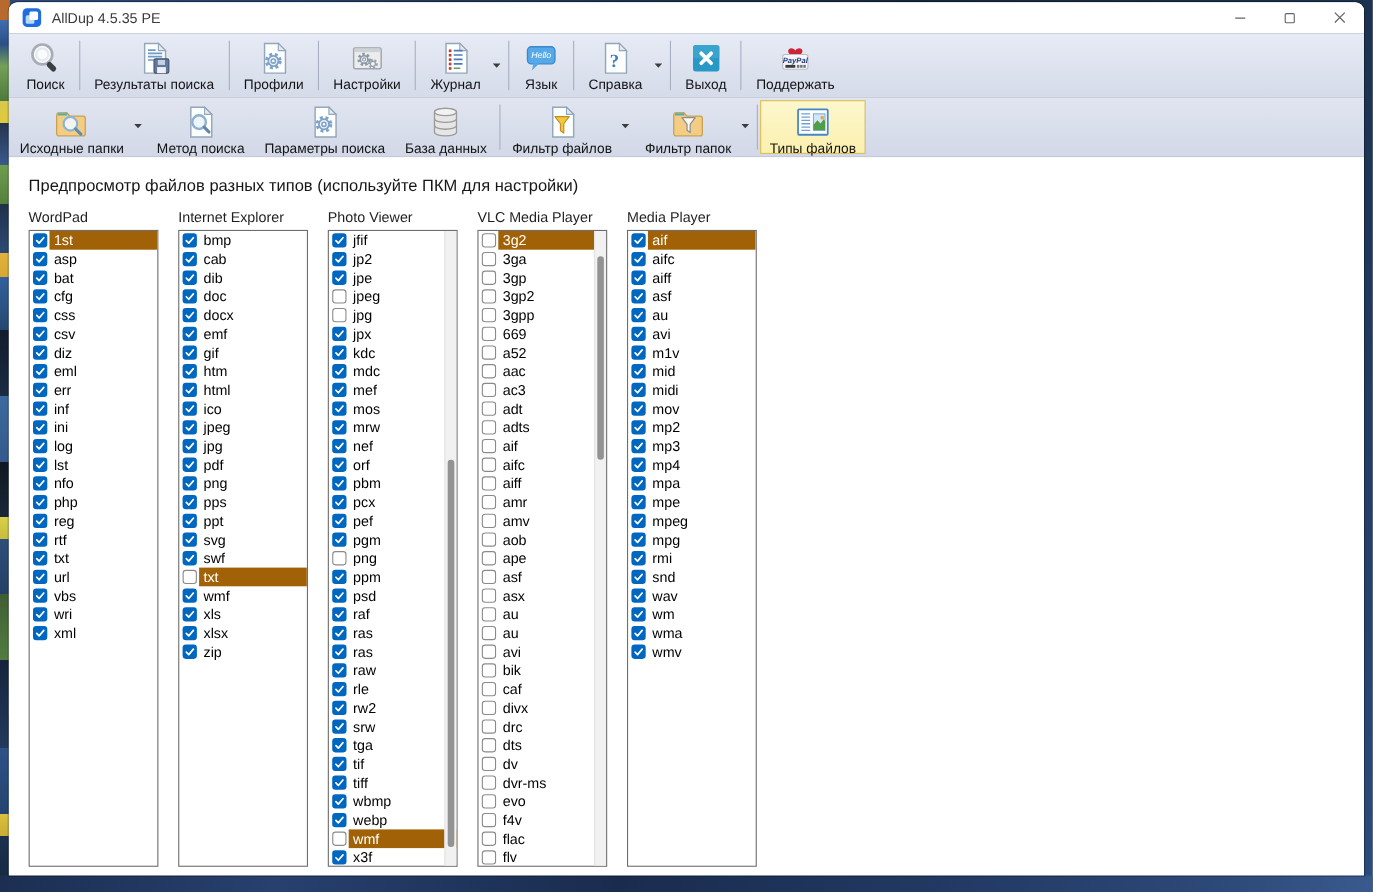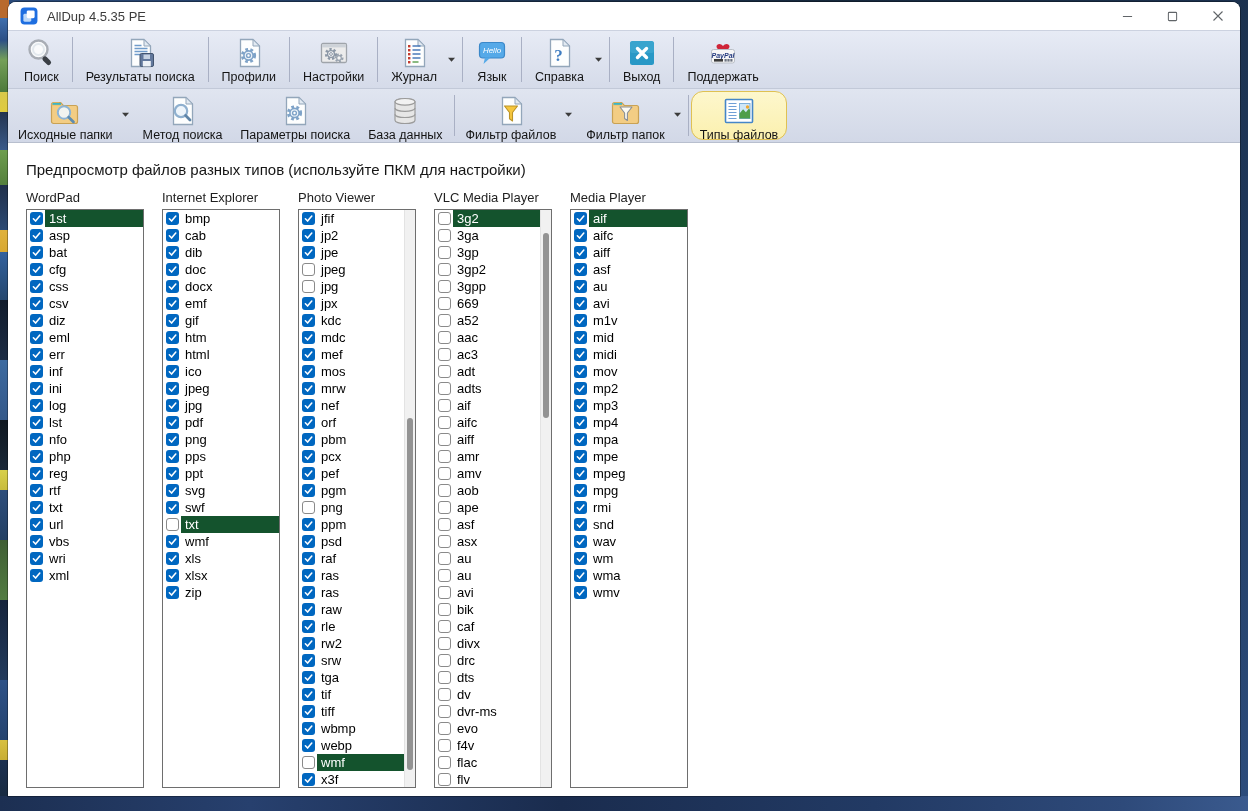--- a/index.html
+++ b/index.html
@@ -27,41 +27,41 @@
   .win-controls { margin-left:auto; display:flex; height:100%; }
   .ctrl { width:45px; height:100%; display:flex; align-items:center; justify-content:center; }
 
   .toolbar { display:flex; align-items:stretch; }
   .toolbar-main { height:58px; background:linear-gradient(#e7ebf5,#d5dbe9);
                   border-top:1px solid #ccd2e0; padding:2px 4px 2px 5px; }
   .toolbar-secondary { height:55px; background:linear-gradient(#e0e5f0,#d2d8e7);
                   border-top:1px solid #c2c9d8; border-bottom:1px solid #b8bfce; padding:2px 4px 2px 1px; }
   .tb-item { display:flex; flex-direction:column; align-items:center; padding:3px 10px 2px; border:1px solid transparent;text-align:center; }
   .toolbar-secondary .tb-item { padding:3px 8px 2px; }
-  .tb-item.active { background:linear-gradient(#fdf7cd,#fbf0ae); border:1px solid #dfc153; border-radius:12px; }
+  .tb-item.active { background:linear-gradient(#fdf7cd,#fbf0ae); border:1px solid #dfc153; border-radius:0; }
   .tb-icon { height:35px; display:flex; align-items:center; justify-content:center; }
   .toolbar-secondary .tb-icon { height:33px; }
   .tb-label { font-size:12.5px; color:#141414; white-space:nowrap; margin-top:1px; }
   .tb-sep { width:1px; background:#a9b0c4; margin:4px 2px; }
   .tb-arrow { display:flex; align-items:flex-start; padding:24px 5px 0 0; }
   .toolbar-secondary .tb-arrow { padding-top:21px; }
 
   .content { background:#fff; height:507px; padding-left:18px; }
   .heading { font-size:15px; color:#161616; padding-top:18px; }
   .columns { display:flex; margin-top:12px; }
   .col { width:118px; margin-right:18px; }
   .col-title { font-size:13px; color:#1f1f1f; height:15px; margin-bottom:4px; }
   .listbox { position:relative; width:118px; height:579px; border:1px solid #6e6e6e; background:#fff; overflow:hidden; }
   .row { display:flex; align-items:center; height:17px; }
   .cb { width:13px; height:13px; margin-left:3px; flex:none; border-radius:3px;
         display:flex; align-items:center; justify-content:center; }
   .cb.checked { background:#0067c0; }
   .cb.unchecked { background:#fff; border:1px solid #8a8a8a; }
   .row-label-wrap { flex:1; height:100%; display:flex; align-items:center; padding-left:4px; margin-left:2px; }
-  .row-label-wrap.selected { background:#14532d; }
+  .row-label-wrap.selected { background:#a16207; }
   .row-label { font-size:13px; color:#000; white-space:nowrap; }
   .row-label-wrap.selected .row-label { color:#fff; }
 
   .vscroll { position:absolute; top:0; right:0; width:11px; height:100%; background:#f1f1f1; border-left:1px solid #e3e3e3; }
   .thumb { position:absolute; left:2px; width:6px; background:#939393; border-radius:3px; }
 
   .taskbar { position:absolute; left:0; right:0; bottom:0; height:15px; z-index:1; overflow:hidden;
      background:linear-gradient(90deg,#1c2f52,#27406e 20%,#1a2c4e 45%,#223a64 70%,#2e4a7a 90%,#3a5a8e); }
   .tb-frag { position:absolute; top:16px; font-size:11px; color:rgba(220,230,245,.75); }
   .tb-frag.yellow { color:rgba(232,211,75,.9); font-size:10px; }

